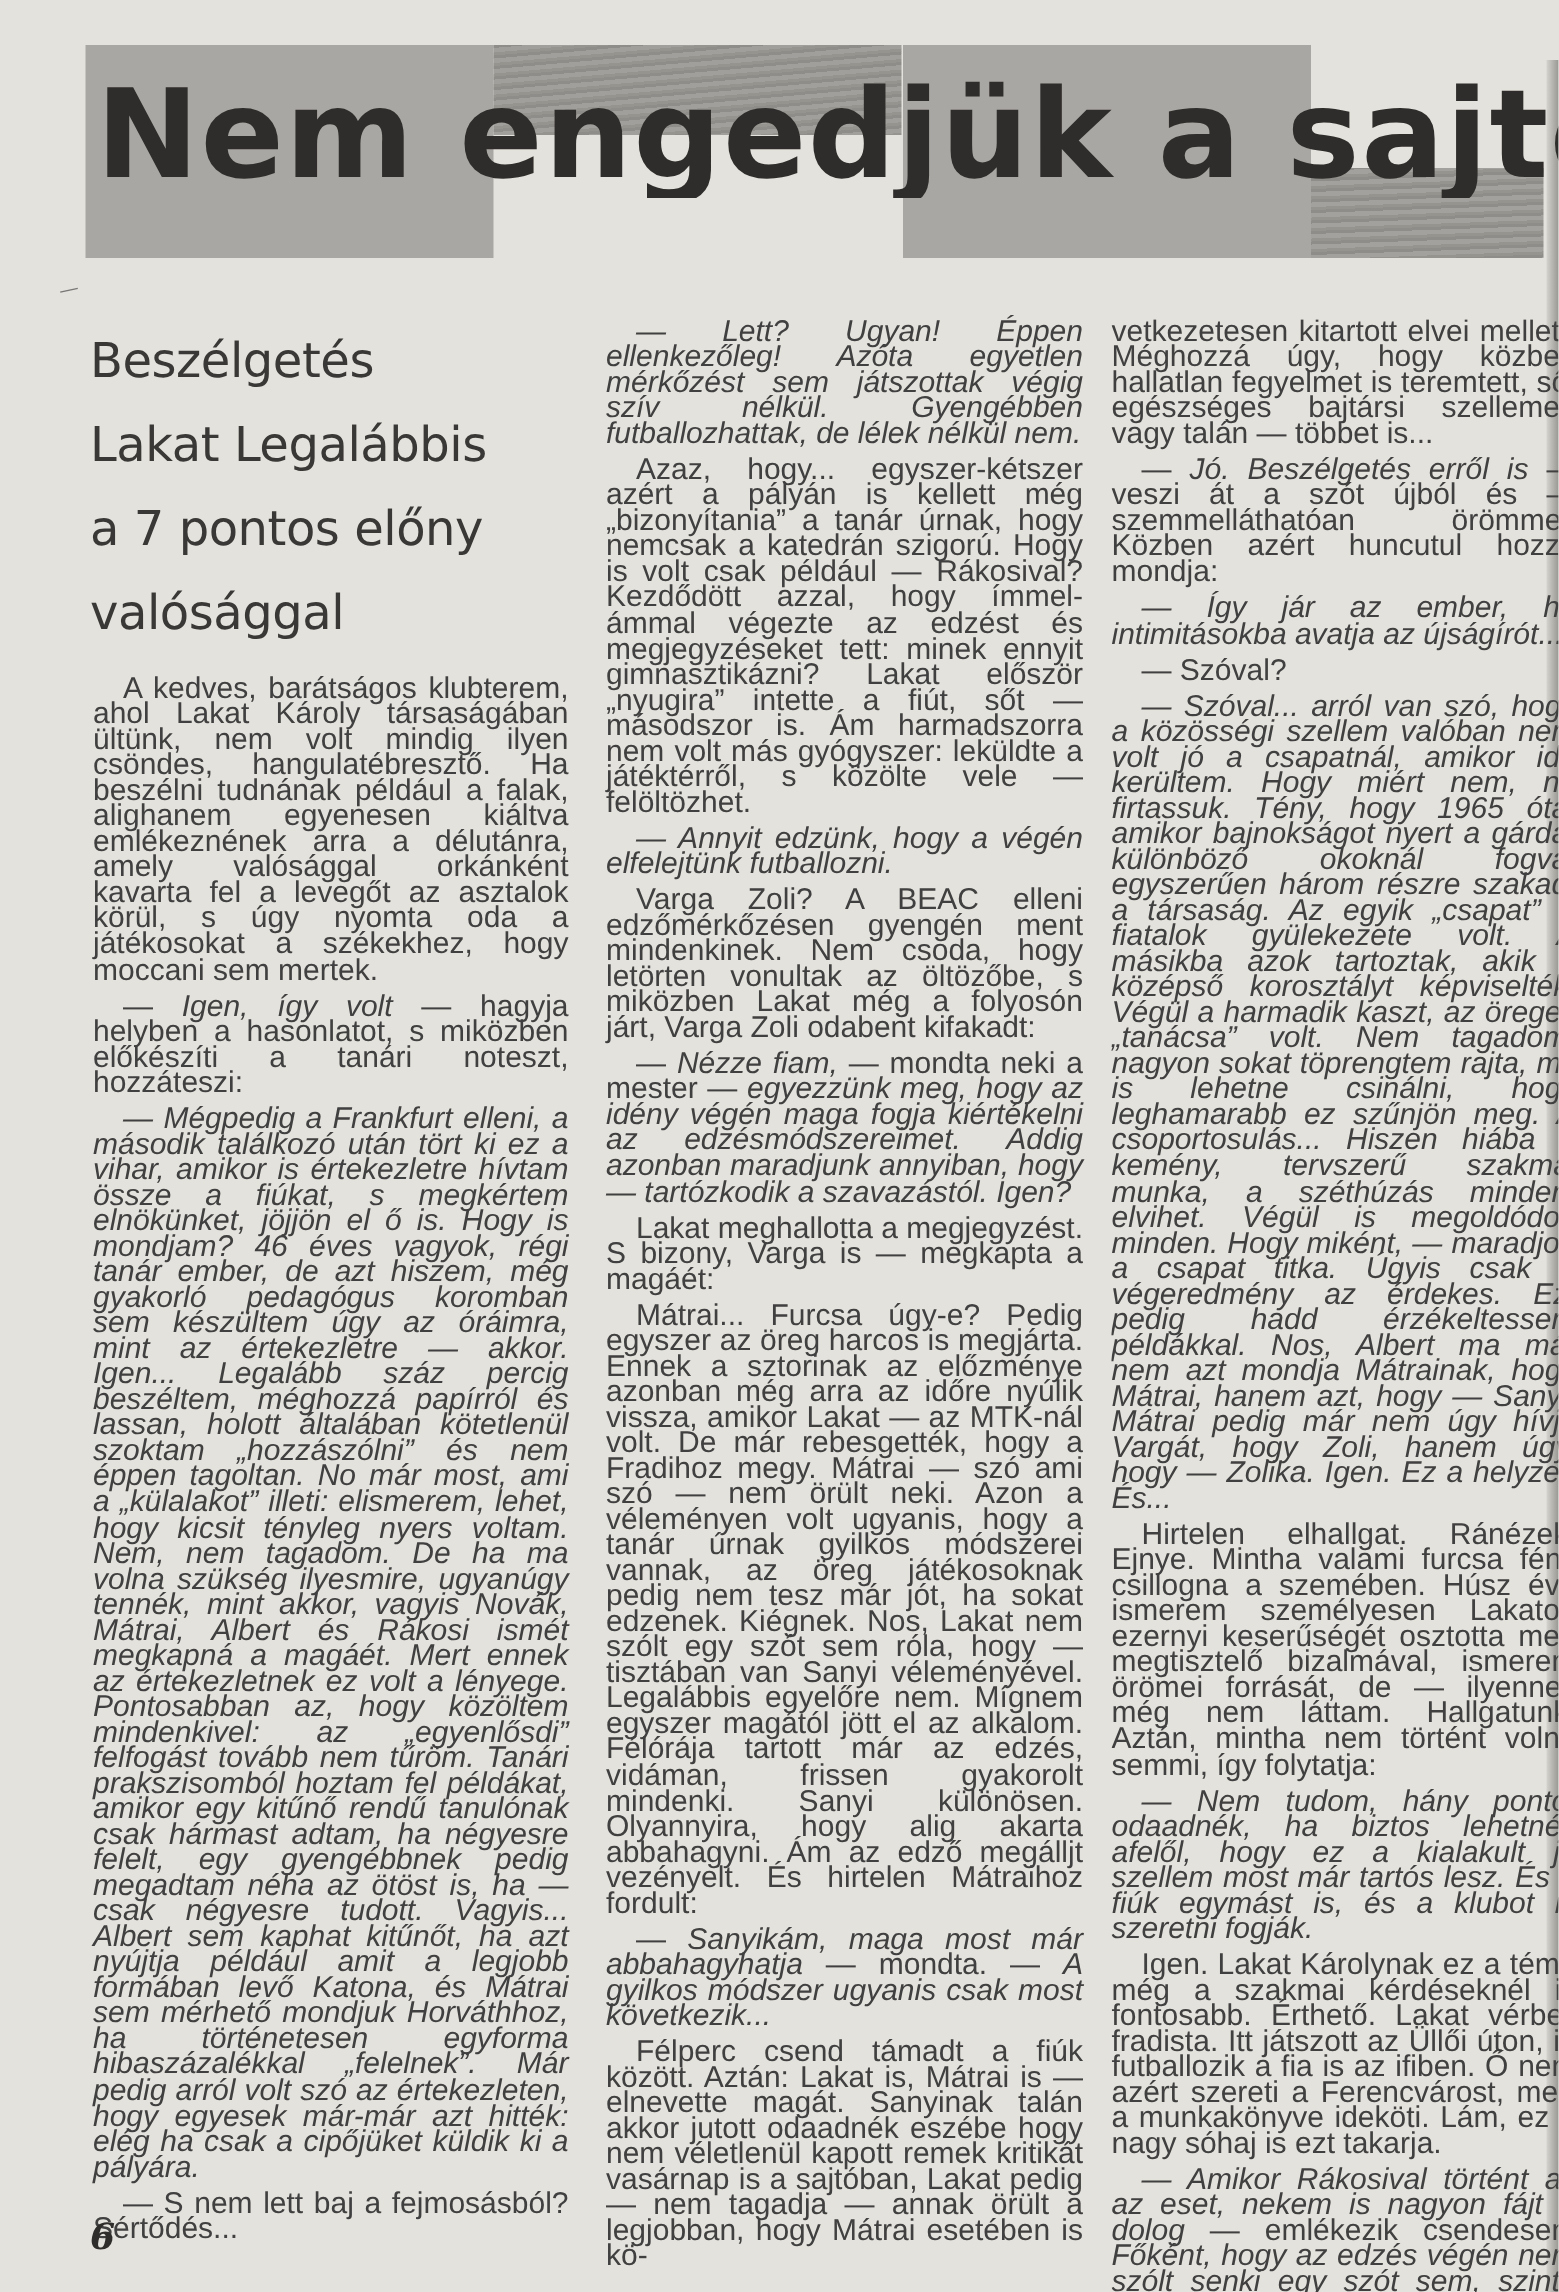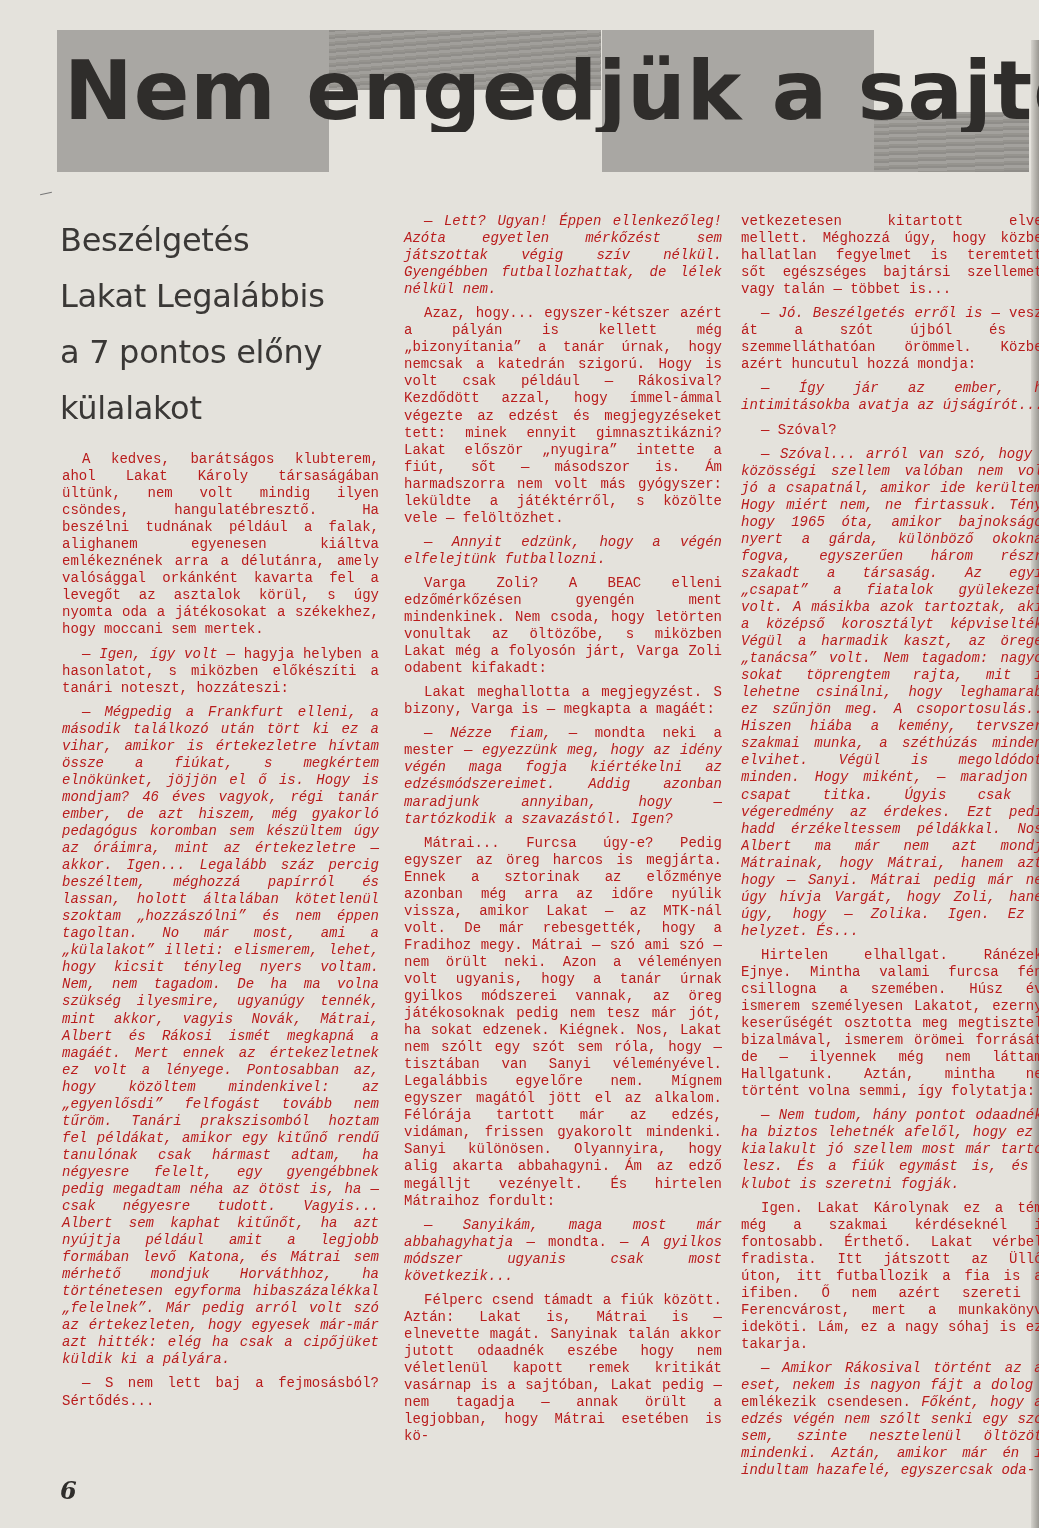--- a/index.html
+++ b/index.html
@@ -28,21 +28,21 @@
   }
 
   
   .subtitle { position: absolute; left: 60px; top: 212px; width: 300px; margin: 0; }
   .subtitle span {
     display: block; font-family: "DejaVu Sans", sans-serif; font-weight: normal;
     font-size: 32px; line-height: 56px; color: #3a3836; letter-spacing: -0.3px;
   }
 
   
-  .col { position: absolute; font-family: Liberation Mono, monospace; font-size: 14px; line-height: 17.05px; color: #b91c1c; }
+  .col { position: absolute; font-family: Liberation Sans, sans-serif; font-size: 20px; line-height: 17.05px; color: #404040; }
   .col p { margin: 0 0 7px 0; text-align: justify; text-indent: 20px; hyphens: auto; }
   .col p.noindent { text-indent: 0; }
   .col i { font-style: italic; }
   .col1 { left: 62px; top: 451px; width: 317px; }
   .col2 { left: 404px; top: 213px; width: 318px; }
   .col3 { left: 741px; top: 213px; width: 298px; overflow: hidden; }
   .col3 p { width: 310px; }
 
   .page-number {
     position: absolute; left: 60px; top: 1476px; margin: 0;
@@ -63,36 +63,36 @@
     <div class="blk wood1"></div>
     <div class="blk gray2"></div>
     <div class="blk wood2"></div>
   </div>
   <h1 class="main-title">Nem engedjük a sajtót</h1>
 
   <h2 class="subtitle">
     <span>Beszélgetés</span>
     <span>Lakat Legalábbis</span>
     <span>a 7 pontos előny</span>
-    <span>külalakot</span>
+    <span>valósággal</span>
   </h2>
 
   <div class="col col1">
       <p lang="hu"><span>A kedves, barátságos klubterem, ahol Lakat Károly társaságában ültünk, nem volt mindig ilyen csöndes, hangulatébresztő. Ha beszélni tudnának például a falak, alighanem egyenesen kiáltva emlékeznének arra a délutánra, amely valósággal orkánként kavarta fel a levegőt az asztalok körül, s úgy nyomta oda a játékosokat a székekhez, hogy moccani sem mertek.</span></p>
       <p lang="hu"><span>— </span><i>Igen, így volt</i><span> — hagyja helyben a hasonlatot, s miközben előkészíti a tanári noteszt, hozzáteszi:</span></p>
       <p lang="hu"><i>— Mégpedig a Frankfurt elleni, a második találkozó után tört ki ez a vihar, amikor is értekezletre hívtam össze a fiúkat, s megkértem elnökünket, jöjjön el ő is. Hogy is mondjam? 46 éves vagyok, régi tanár ember, de azt hiszem, még gyakorló pedagógus koromban sem készültem úgy az óráimra, mint az értekezletre — akkor. Igen... Legalább száz percig beszéltem, méghozzá papírról és lassan, holott általában kötetlenül szoktam „hozzászólni” és nem éppen tagoltan. No már most, ami a „külalakot” illeti: elismerem, lehet, hogy kicsit tényleg nyers voltam. Nem, nem tagadom. De ha ma volna szükség ilyesmire, ugyanúgy tennék, mint akkor, vagyis Novák, Mátrai, Albert és Rákosi ismét megkapná a magáét. Mert ennek az értekezletnek ez volt a lényege. Pontosabban az, hogy közöltem mindenkivel: az „egyenlősdi” felfogást tovább nem tűröm. Tanári prakszisomból hoztam fel példákat, amikor egy kitűnő rendű tanulónak csak hármast adtam, ha négyesre felelt, egy gyengébbnek pedig megadtam néha az ötöst is, ha — csak négyesre tudott. Vagyis... Albert sem kaphat kitűnőt, ha azt nyújtja például amit a legjobb formában levő Katona, és Mátrai sem mérhető mondjuk Horváthhoz, ha történetesen egyforma hibaszázalékkal „felelnek”. Már pedig arról volt szó az értekezleten, hogy egyesek már-már azt hitték: elég ha csak a cipőjüket küldik ki a pályára.</i></p>
       <p lang="hu"><span>— S nem lett baj a fejmosásból? Sértődés...</span></p>
     </div>
   <div class="col col2">
       <p lang="hu"><i>— Lett? Ugyan! Éppen ellenkezőleg! Azóta egyetlen mérkőzést sem játszottak végig szív nélkül. Gyengébben futballozhattak, de lélek nélkül nem.</i></p>
       <p lang="hu"><span>Azaz, hogy... egyszer-kétszer azért a pályán is kellett még „bizonyítania” a tanár úrnak, hogy nemcsak a katedrán szigorú. Hogy is volt csak például — Rákosival? Kezdődött azzal, hogy ímmel-ámmal végezte az edzést és megjegyzéseket tett: minek ennyit gimnasztikázni? Lakat először „nyugira” intette a fiút, sőt — másodszor is. Ám harmadszorra nem volt más gyógyszer: leküldte a játéktérről, s közölte vele — felöltözhet.</span></p>
       <p lang="hu"><i>— Annyit edzünk, hogy a végén elfelejtünk futballozni.</i></p>
       <p lang="hu"><span>Varga Zoli? A BEAC elleni edzőmérkőzésen gyengén ment mindenkinek. Nem csoda, hogy letörten vonultak az öltözőbe, s miközben Lakat még a folyosón járt, Varga Zoli odabent kifakadt:</span></p>
+      <p lang="hu"><span>— </span><i>Nézze fiam,</i><span> — mondta neki a mester — </span><i>egyezzünk meg, hogy az idény végén maga fogja kiértékelni az edzésmódszereimet. Addig azonban maradjunk annyiban, hogy — tartózkodik a szavazástól. Igen?</i></p>
       <p lang="hu"><span>Lakat meghallotta a megjegyzést. S bizony, Varga is — megkapta a magáét:</span></p>
-      <p lang="hu"><span>— </span><i>Nézze fiam,</i><span> — mondta neki a mester — </span><i>egyezzünk meg, hogy az idény végén maga fogja kiértékelni az edzésmódszereimet. Addig azonban maradjunk annyiban, hogy — tartózkodik a szavazástól. Igen?</i></p>
       <p lang="hu"><span>Mátrai... Furcsa úgy-e? Pedig egyszer az öreg harcos is megjárta. Ennek a sztorinak az előzménye azonban még arra az időre nyúlik vissza, amikor Lakat — az MTK-nál volt. De már rebesgették, hogy a Fradihoz megy. Mátrai — szó ami szó — nem örült neki. Azon a véleményen volt ugyanis, hogy a tanár úrnak gyilkos módszerei vannak, az öreg játékosoknak pedig nem tesz már jót, ha sokat edzenek. Kiégnek. Nos, Lakat nem szólt egy szót sem róla, hogy — tisztában van Sanyi véleményével. Legalábbis egyelőre nem. Mígnem egyszer magától jött el az alkalom. Félórája tartott már az edzés, vidáman, frissen gyakorolt mindenki. Sanyi különösen. Olyannyira, hogy alig akarta abbahagyni. Ám az edző megálljt vezényelt. És hirtelen Mátraihoz fordult:</span></p>
       <p lang="hu"><span>— </span><i>Sanyikám, maga most már abbahagyhatja</i><span> — mondta. — </span><i>A gyilkos módszer ugyanis csak most következik...</i></p>
       <p lang="hu"><span>Félperc csend támadt a fiúk között. Aztán: Lakat is, Mátrai is — elnevette magát. Sanyinak talán akkor jutott odaadnék eszébe hogy nem véletlenül kapott remek kritikát vasárnap is a sajtóban, Lakat pedig — nem tagadja — annak örült a legjobban, hogy Mátrai esetében is kö-</span></p>
     </div>
   <div class="col col3">
       <p lang="hu" class="noindent"><span>vetkezetesen kitartott elvei mellett. Méghozzá úgy, hogy közben hallatlan fegyelmet is teremtett, sőt egészséges bajtársi szellemet, vagy talán — többet is...</span></p>
       <p lang="hu"><span>— </span><i>Jó. Beszélgetés erről is</i><span> — veszi át a szót újból és — szemmelláthatóan örömmel. Közben azért huncutul hozzá mondja:</span></p>
       <p lang="hu"><i>— Így jár az ember, ha intimitásokba avatja az újságírót...</i></p>
       <p lang="hu"><span>— Szóval?</span></p>
       <p lang="hu"><i>— Szóval... arról van szó, hogy a közösségi szellem valóban nem volt jó a csapatnál, amikor ide kerültem. Hogy miért nem, ne firtassuk. Tény, hogy 1965 óta, amikor bajnokságot nyert a gárda, különböző okoknál fogva, egyszerűen három részre szakadt a társaság. Az egyik „csapat” a fiatalok gyülekezete volt. A másikba azok tartoztak, akik a középső korosztályt képviselték. Végül a harmadik kaszt, az öregek „tanácsa” volt. Nem tagadom: nagyon sokat töprengtem rajta, mit is lehetne csinálni, hogy leghamarabb ez szűnjön meg. A csoportosulás... Hiszen hiába a kemény, tervszerű szakmai munka, a széthúzás mindent elvihet. Végül is megoldódott minden. Hogy miként, — maradjon a csapat titka. Úgyis csak a végeredmény az érdekes. Ezt pedig hadd érzékeltessem példákkal. Nos, Albert ma már nem azt mondja Mátrainak, hogy Mátrai, hanem azt, hogy — Sanyi. Mátrai pedig már nem úgy hívja Vargát, hogy Zoli, hanem úgy, hogy — Zolika. Igen. Ez a helyzet. És...</i></p>

